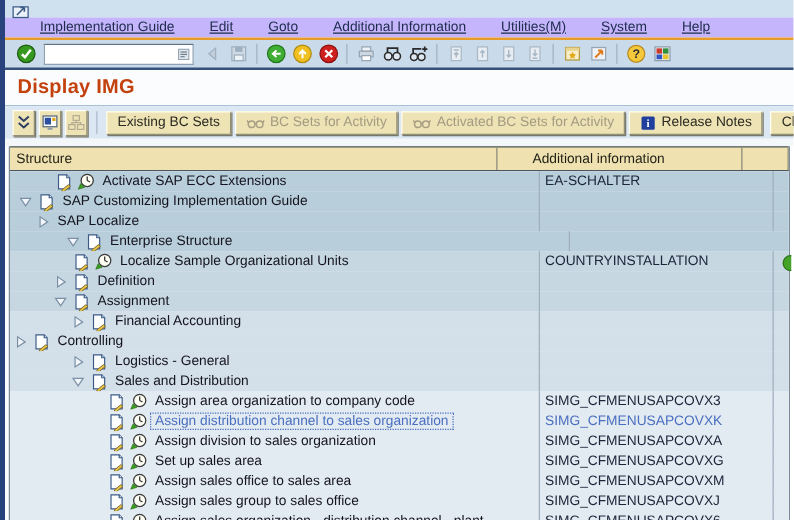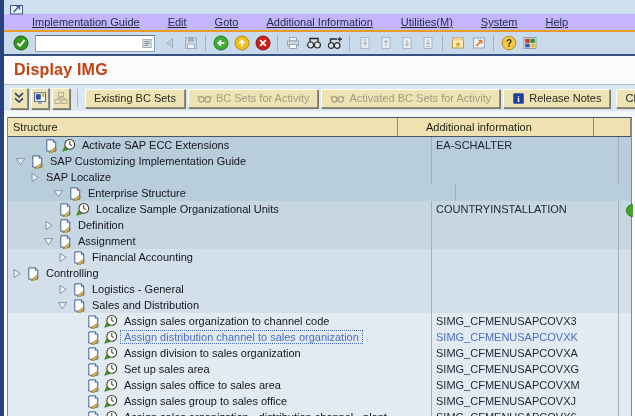--- a/index.html
+++ b/index.html
@@ -490,21 +490,21 @@
                 <path d="M6.2 14.6 l5.2 -4.2 1.8 1.4 -5.2 4.2 -2.4 .6 z" fill="#e8c44a" stroke="#7a6420" stroke-width=".8"></path>
               </svg>
             </span>
             <span class="t-icon">
               <svg width="16" height="15" viewBox="0 0 16 16">
                 <circle cx="8.8" cy="6.8" r="5.2" fill="#fffef4" stroke="#3a3a3a" stroke-width="1.1"></circle>
                 <path d="M8.8 6.8 V3.4 M8.8 6.8 l2.4 1.3" stroke="#333" stroke-width="1.1" fill="none"></path>
                 <path d="M1.2 14.2 l5.4 -1.6 -3.4 -3 z" fill="#3a9e1e" stroke="#2a7414" stroke-width=".6"></path>
               </svg>
             </span>
-            <span class="tree-label">Assign sales organization to channel code</span>
+            <span class="tree-label">Assign area organization to company code</span>
           </div>
           <div class="cell-i">SIMG_CFMENUSAPCOVX3</div>
           <div class="cell-n"></div>
         </div>
         <div class="tree-row" style="background: rgb(227, 235, 242);">
           <div class="cell-s" style="padding-left: 60px;">
             <span class="exp-slot"></span>
             <span class="t-icon">
               <svg width="15" height="15" viewBox="0 0 16 16">
                 <path d="M3 2 h7 l2.5 2.5 V14 H3 Z" fill="#fdfeff" stroke="#3c5a86"></path>

